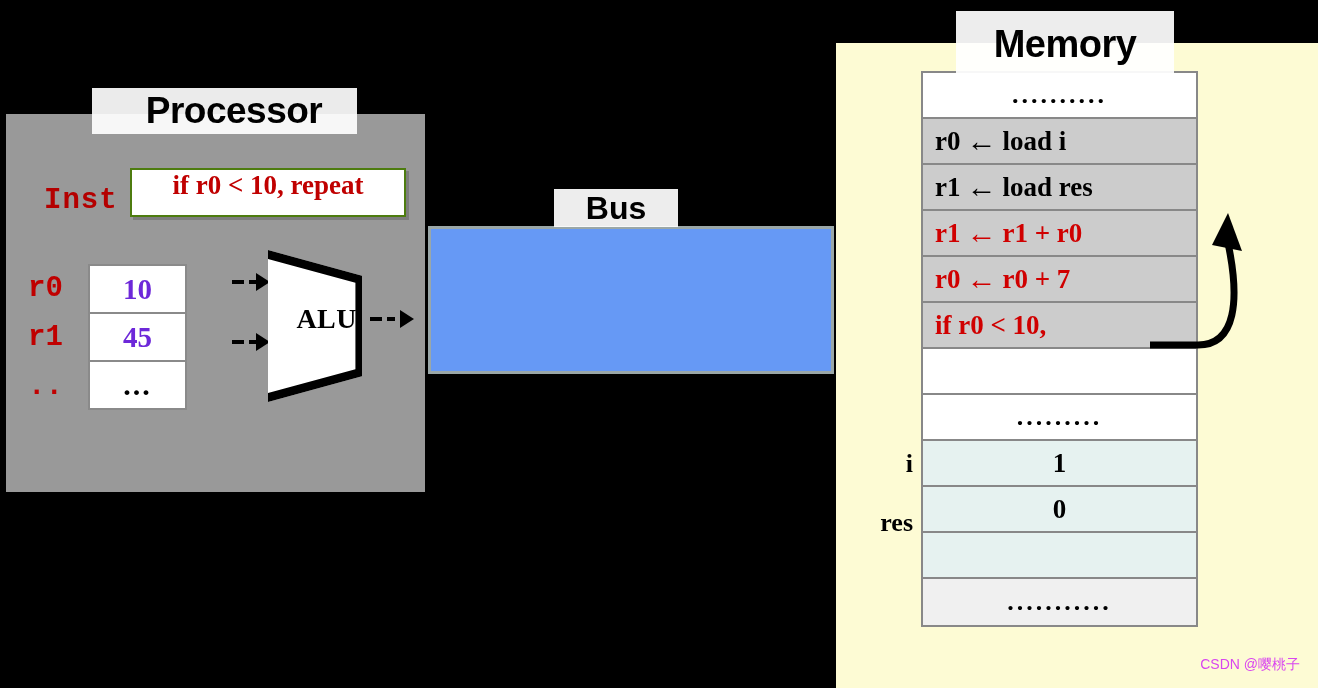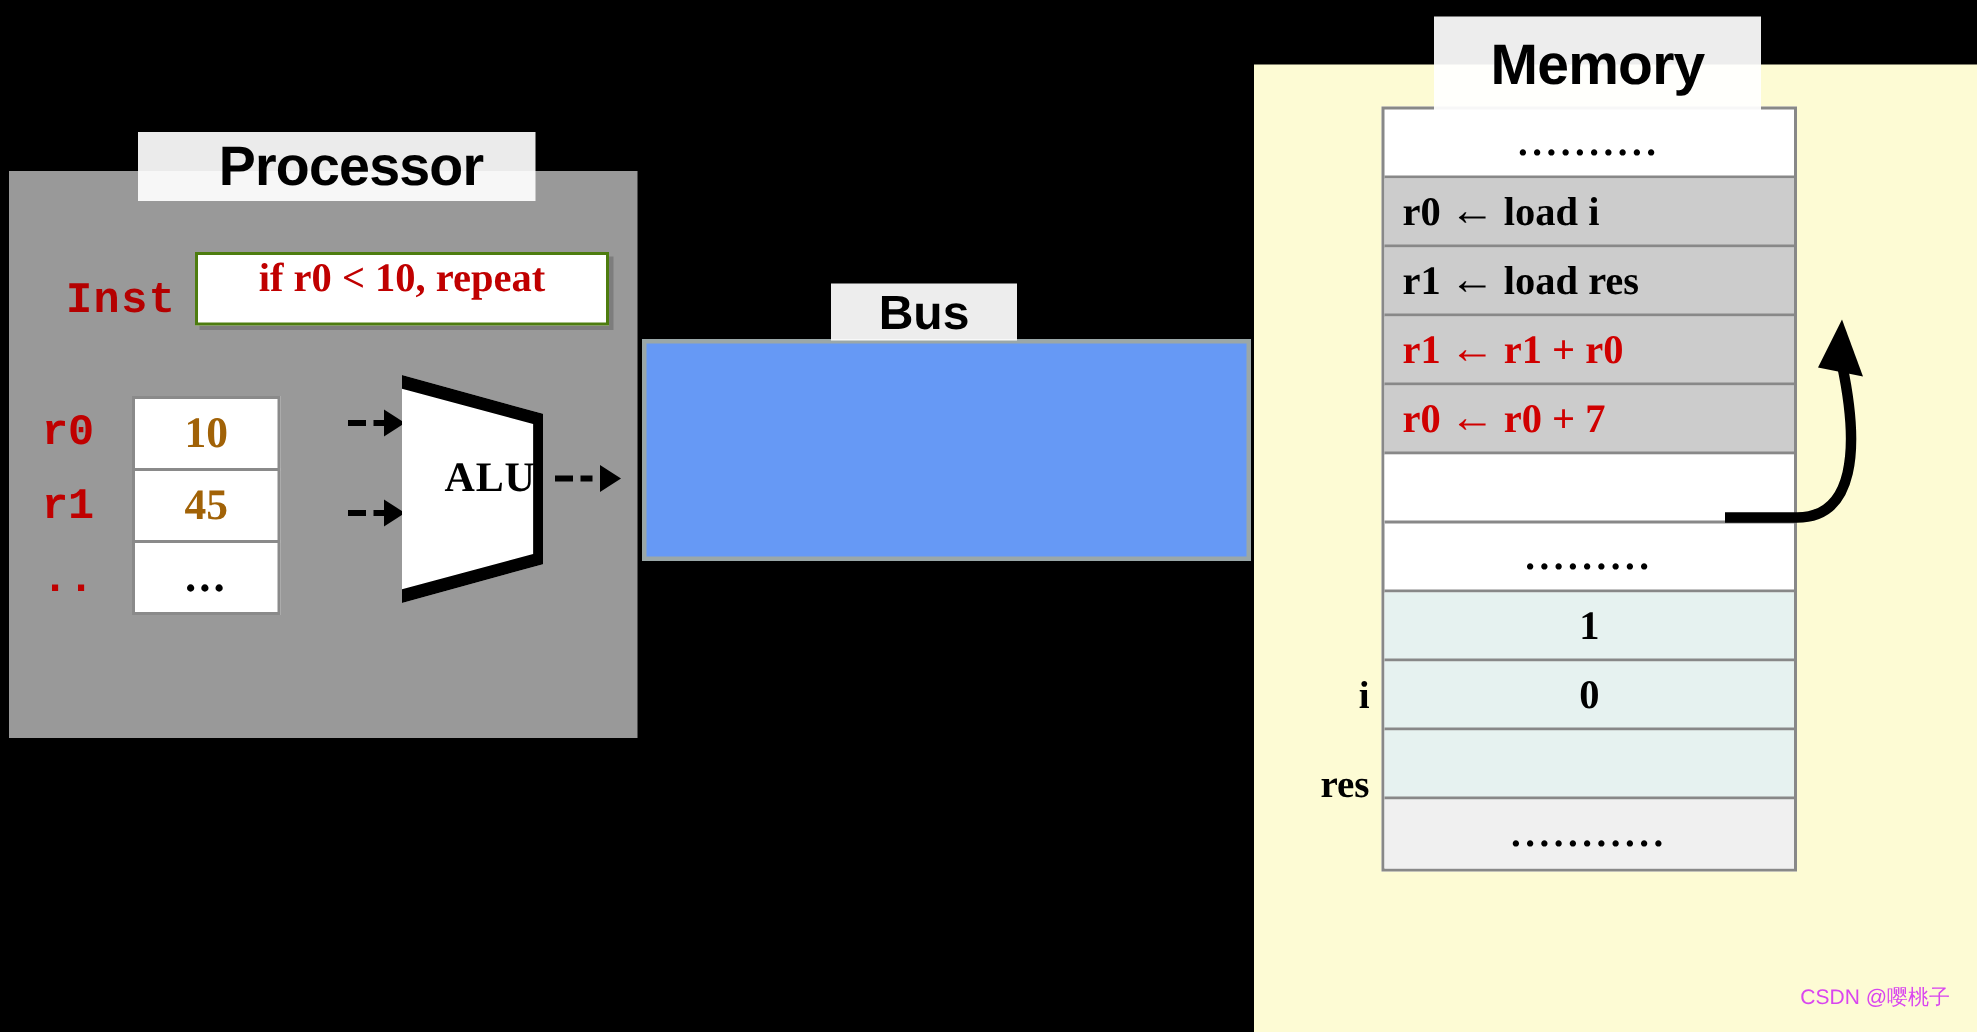--- a/index.html
+++ b/index.html
@@ -37,21 +37,21 @@
 
   .reg-label{
     position:absolute;left:28px;
     font-family:"Liberation Mono","DejaVu Sans Mono",monospace;
     font-weight:bold;font-size:29px;color:#c00000;
   }
   .reg-cell{
     position:absolute;left:88px;width:95px;height:46px;
     background:#ffffff;border:2px solid #8a8a8a;
     display:flex;align-items:center;justify-content:center;
-    font-weight:bold;font-size:29px;color:#a16207;
+    font-weight:bold;font-size:29px;color:#6d28d9;
   }
   .reg-cell.dots{color:#000;font-size:30px;letter-spacing:2px;}
 
   
   #alu{
     position:absolute;left:268px;top:250px;width:94px;height:152px;
   }
   #alu .shape{
     position:absolute;inset:0;background:#ffffff;
     border:0;
@@ -202,20 +202,21 @@
     <div class="mem-row code red">
       <span>r1 </span>
       <span class="arrowglyph">←</span>
       <span> r1 + r0</span>
     </div>
     <div class="mem-row code red">
       <span>r0 </span>
       <span class="arrowglyph">←</span>
       <span> r0 + 7</span>
     </div>
+    <div class="mem-row code red">if r0 &lt; 10,</div>
     <div class="mem-row blank"></div>
     <div class="mem-row dots">.........</div>
     <div class="mem-row data">1</div>
     <div class="mem-row data">0</div>
     <div class="mem-row data"></div>
     <div class="mem-row dotsgray">...........</div>
   </div>
 
 <svg id="loop-arrow" viewBox="0 0 110 145">
   <path d="M 0 140 L 48 140 C 86 140 90 95 78 38" stroke="#000" stroke-width="7" fill="none" stroke-linecap="butt"></path>

